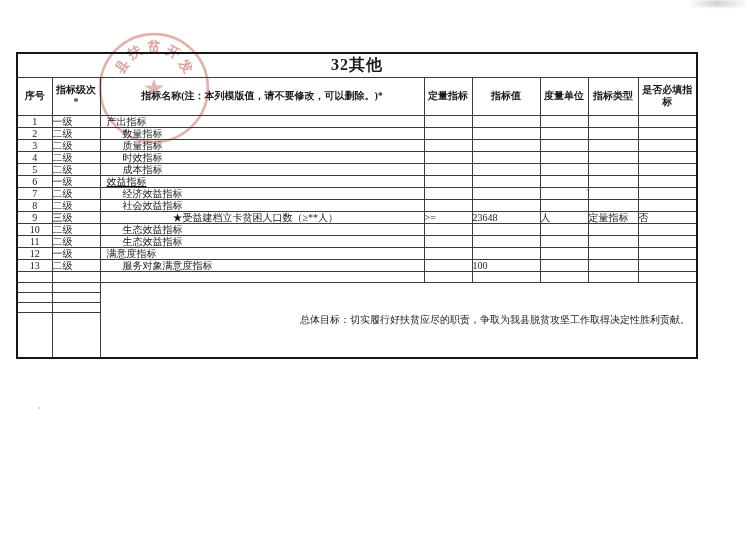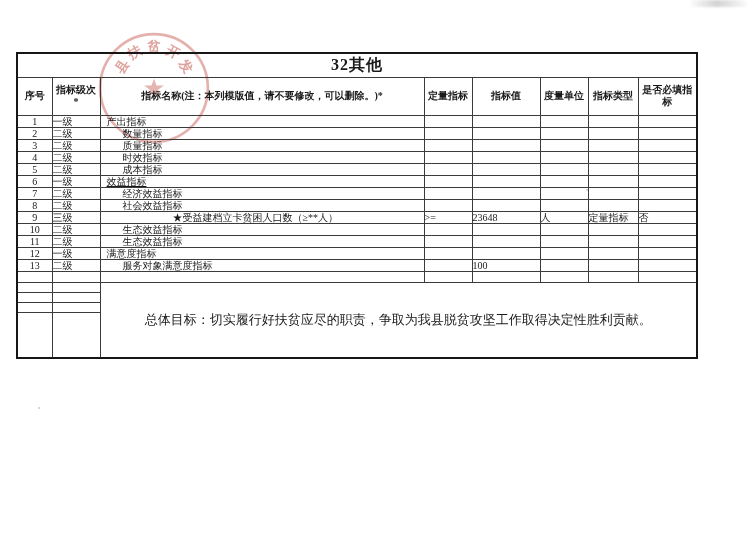--- a/index.html
+++ b/index.html
@@ -68,23 +68,23 @@
   }
   td.row-number-cell { text-align: center; }
   td.level-cell   { padding-left: 4px; }
   td.name-cell    { padding-left: 6px; }
   td.nature-cell, td.value-cell, td.unit-cell, td.type-cell, td.required-cell { padding-left: 3px; }
   tr.empty-row td { height: 11px; }
   tr.h10 td { height: 10px; }
   tr.h46 td { height: 46px; }
   td.goal-cell {
     vertical-align: top;
-    text-align: center;
-    padding: 3px 20px;
-    font-size: 13px;
+    text-align: right;
+    padding: 3px 6px;
+    font-size: 10px;
     line-height: 14px;
     white-space: normal;
     border-top: 2px solid #222;
   }
   
   .speck { position: absolute; background: #c7c7c7; border-radius: 50%; }
   .smudge {
     position: absolute;
     left: 688px; top: 0;
     width: 58px; height: 7px;

